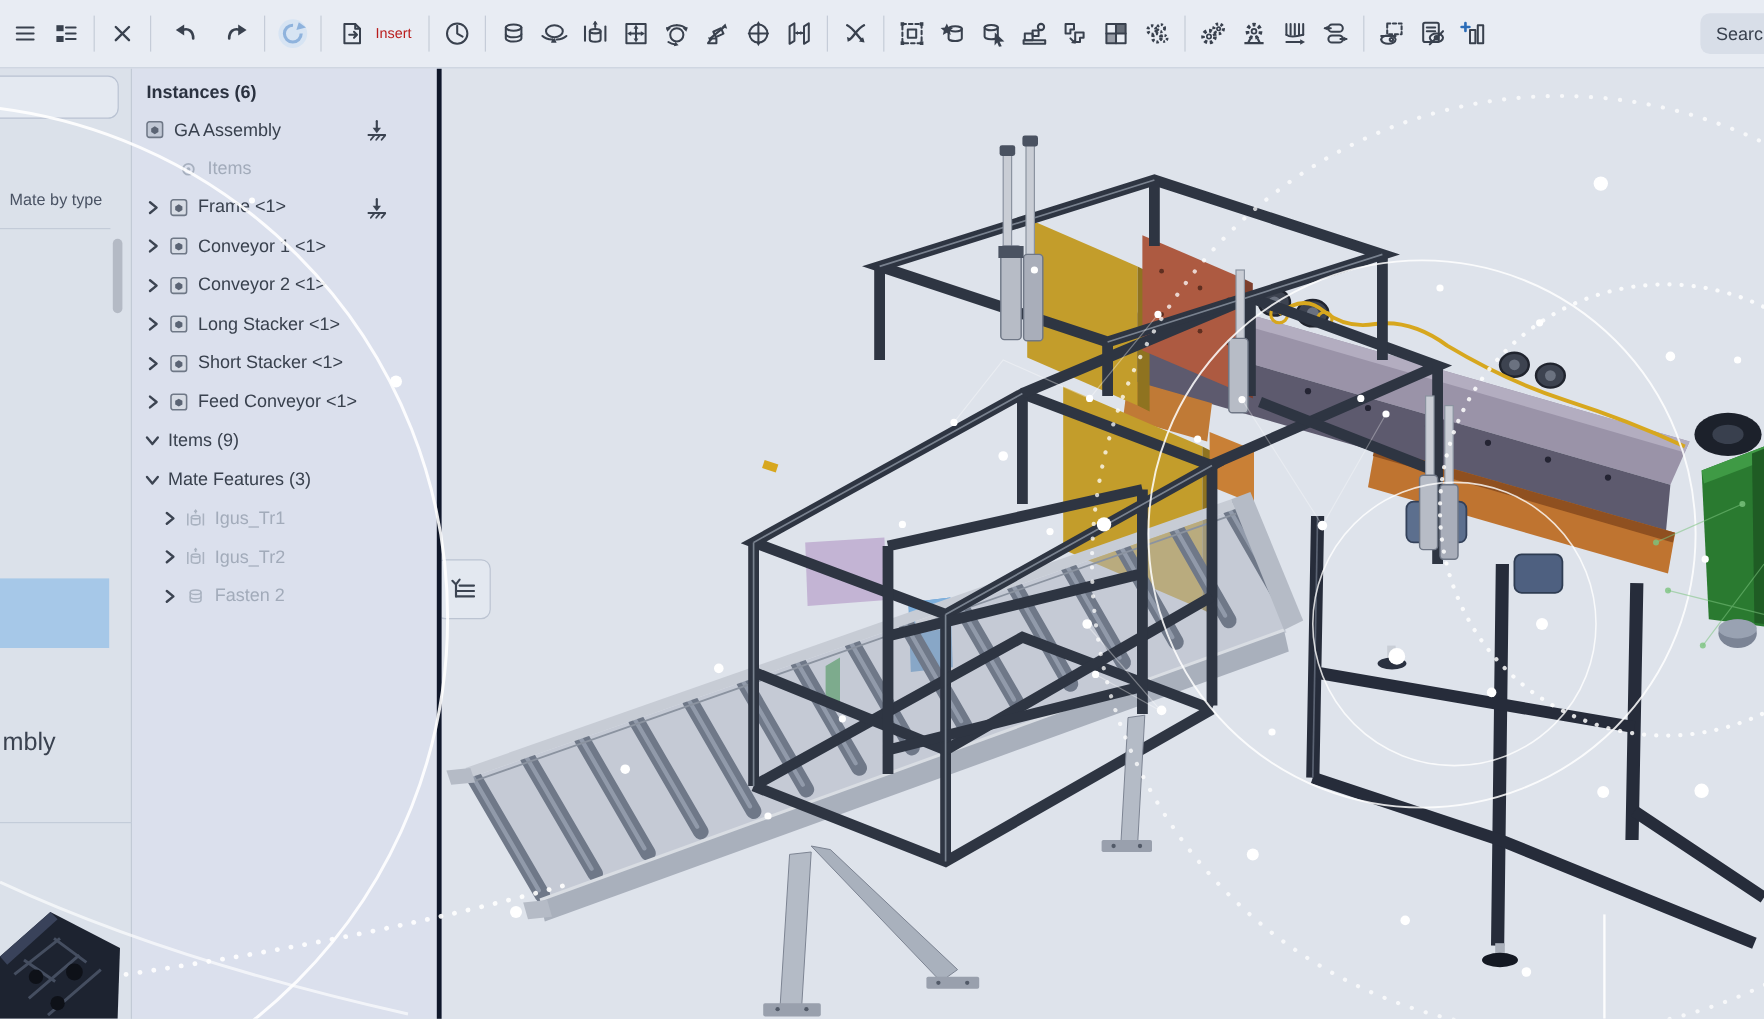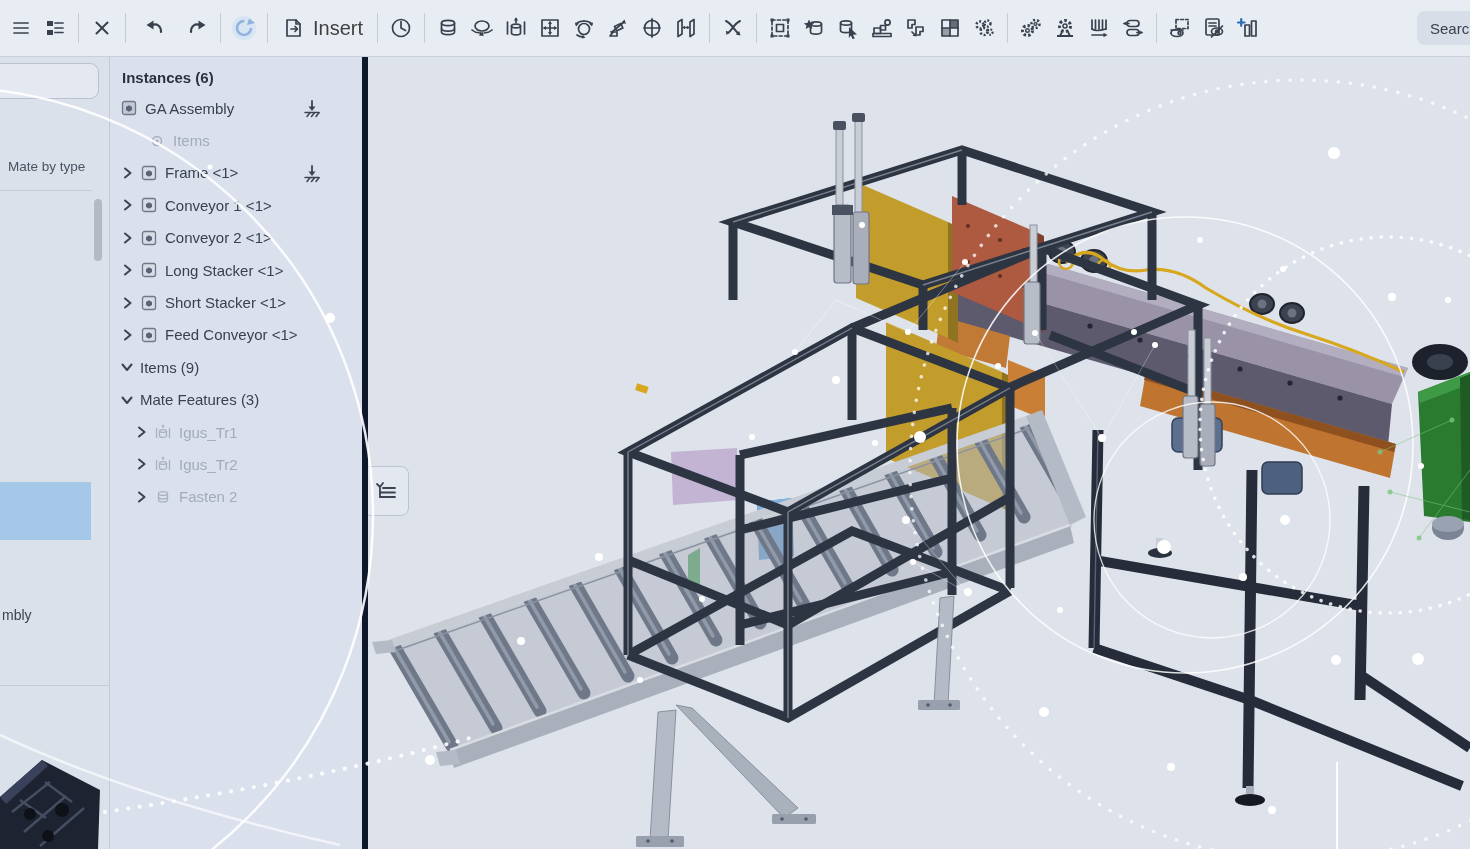--- a/index.html
+++ b/index.html
@@ -13,41 +13,41 @@
 
   
   #toolbar { position:absolute; left:0; top:0; width:1470px; height:57px;
     background:#e8ecf3; border-bottom:1px solid #c9d0dc; display:flex; align-items:center; z-index:30; }
   .tb { width:34px; height:40px; display:flex; align-items:center; justify-content:center;
     border-radius:6px; flex:0 0 auto; cursor:pointer; }
   .tb svg { display:block; }
   .tsep { width:1px; height:30px; background:#c5ccd8; margin:0 6px; flex:0 0 auto; }
   .ticonstroke { stroke:#39414e; fill:none; stroke-width:1.7; stroke-linecap:round; stroke-linejoin:round; }
   #insert-btn { display:flex; align-items:center; gap:7px; padding:0 8px; height:40px; border-radius:6px; cursor:pointer; }
-  #insert-btn span { font-size:20px; color:#404040; }
+  #insert-btn span { font-size:12px; color:#b91c1c; }
   #search-box { position:absolute; left:1417px; top:11px; width:130px; height:34px;
     background:#d8dee8; border-radius:8px; display:flex; align-items:center; padding-left:13px;
     font-size:15px; color:#39414e; z-index:31; }
 
   
   #left-dialog { position:absolute; left:0; top:57px; width:110px; height:792px;
     background:#dbe1ea; border-right:1px solid #c2cad6; z-index:20; }
   #ld-topbox { position:absolute; left:-18px; top:6px; width:117px; height:36px;
     background:#e4e9f1; border:1.5px solid #b9c2d2; border-radius:9px; }
   #ld-sort { position:absolute; left:8px; top:102px; font-size:13.5px; color:#4a5364; }
   #ld-divider1 { position:absolute; left:0; top:133px; width:92px; height:1px; background:#c3cbd8; }
   #ld-scroll-track { position:absolute; left:92px; top:136px; width:12px; bottom:0; }
   #ld-thumb { position:absolute; left:2px; top:6px; width:8px; height:62px; background:#b4bac5; border-radius:4px; }
   #ld-selected { position:absolute; left:0; top:425px; width:91px; height:58px; background:#a6c8e8; }
-  #ld-partial { position:absolute; left:2px; top:550px; font-size:14px; color:#3a4250; }
+  #ld-partial { position:absolute; left:2px; top:550px; font-size:21px; color:#3a4250; }
   #ld-divider2 { position:absolute; left:0; top:628px; width:110px; height:1px; background:#c3ccd9; }
 
   
   #instances-panel { position:absolute; left:110px; top:57px; width:258px; height:792px;
-    background:rgba(219,224,236,0.96); border-right:6px solid #0f172a; z-index:20; padding-top:10px; }
+    background:rgba(219,224,236,0.96); border-right:4px solid #0f172a; z-index:20; padding-top:10px; }
   #instances-header { font-size:15px; font-weight:bold; color:#2b3240; padding:2px 0 6px 12px; }
   .trow { height:32.4px; display:flex; align-items:center; padding-left:8px; position:relative; cursor:pointer; }
   .trow .lbl { font-size:15px; color:#39414e; margin-left:7px; white-space:nowrap; }
   .trow.muted .lbl { color:#a2abba; }
   .chev { width:18px; height:18px; flex:0 0 auto; display:flex; align-items:center; justify-content:center; }
   .indent1 { width:26px; flex:0 0 auto; }
   .indent-mate { width:14px; flex:0 0 auto; }
   .ticon { width:18px; height:18px; flex:0 0 auto; margin-left:4px; }
   .ground { position:absolute; right:40px; top:7px; width:20px; height:19px; }
   .sectionrow .lbl { margin-left:4px; }

